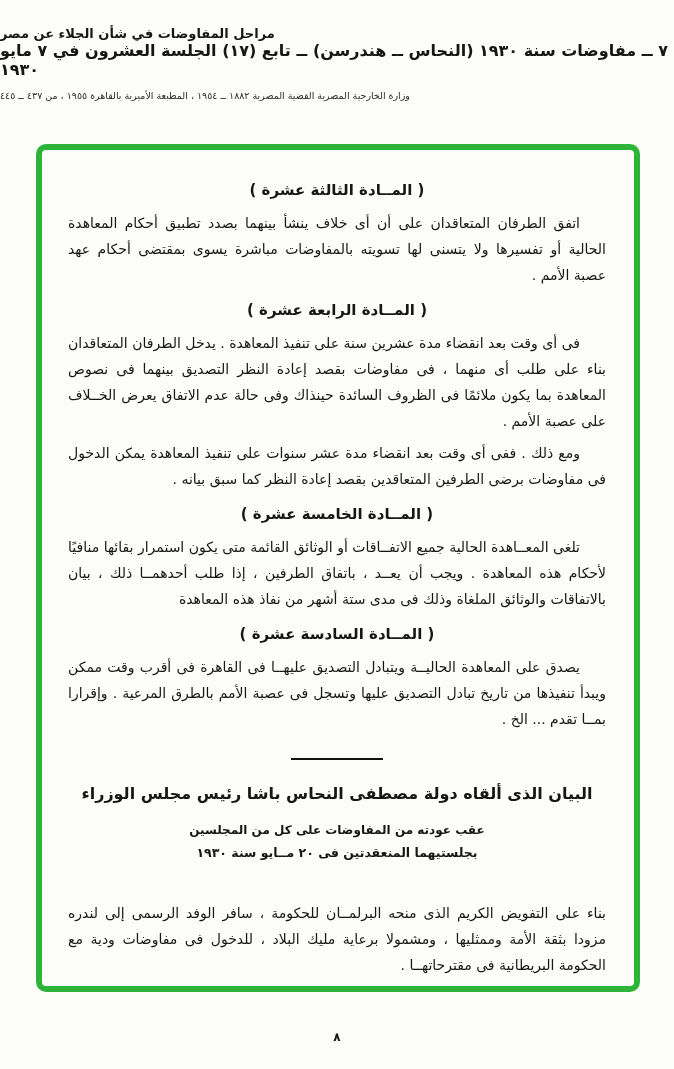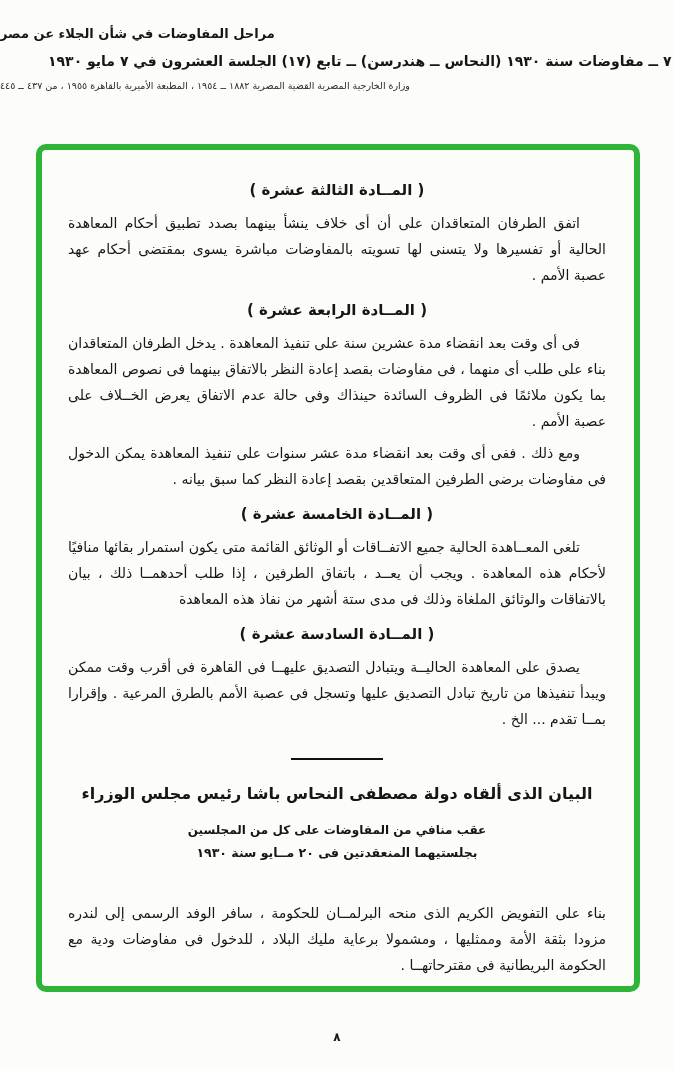--- a/index.html
+++ b/index.html
@@ -20,24 +20,22 @@
   .page-header {
     text-align: left;
     padding-top: 26px;
   }
   .header-line1 {
     font-size: 13px;
     font-weight: bold;
     letter-spacing: 0.5px;
   }
   .header-line2 {
-    font-size: 14px;
+    font-size: 16px;
     font-weight: bold;
-    margin-top: 12px;
-    padding-left: 48px;
   }
   .header-line3 {
     font-size: 9.5px;
     margin-top: 11px;
     color: #2a2a2a;
   }
   .content-frame {
     position: absolute;
     left: 36px;
     top: 144px;
@@ -112,33 +110,33 @@
     <div class="header-line2">٧ ــ مفاوضات سنة ١٩٣٠ (النحاس ــ هندرسن) ــ تابع (١٧) الجلسة العشرون في ٧ مايو ١٩٣٠</div>
     <div class="header-line3">وزارة الخارجية المصرية القضية المصرية ١٨٨٢ ــ ١٩٥٤ ، المطبعة الأميرية بالقاهرة ١٩٥٥ ، من ٤٣٧ ــ ٤٤٥</div>
   </div>
 
   <div class="content-frame">
 
     <div class="article-heading">( المــادة الثالثة عشرة )</div>
     <div class="article-paragraph">اتفق الطرفان المتعاقدان على أن أى خلاف ينشأ بينهما بصدد تطبيق أحكام المعاهدة الحالية أو تفسيرها ولا يتسنى لها تسويته بالمفاوضات مباشرة يسوى بمقتضى أحكام عهد عصبة الأمم .</div>
 
     <div class="article-heading">( المــادة الرابعة عشرة )</div>
-    <div class="article-paragraph">فى أى وقت بعد انقضاء مدة عشرين سنة على تنفيذ المعاهدة . يدخل الطرفان المتعاقدان بناء على طلب أى منهما ، فى مفاوضات بقصد إعادة النظر بالاتفاق بينهما فى نصوص المعاهدة بما يكون ملائمًا فى الظروف السائدة حينذاك وفى حالة عدم الاتفاق يعرض الخــلاف على عصبة الأمم .</div>
+    <div class="article-paragraph">فى أى وقت بعد انقضاء مدة عشرين سنة على تنفيذ المعاهدة . يدخل الطرفان المتعاقدان بناء على طلب أى منهما ، فى مفاوضات بقصد إعادة النظر التصديق بينهما فى نصوص المعاهدة بما يكون ملائمًا فى الظروف السائدة حينذاك وفى حالة عدم الاتفاق يعرض الخــلاف على عصبة الأمم .</div>
     <div class="article-paragraph">ومع ذلك . ففى أى وقت بعد انقضاء مدة عشر سنوات على تنفيذ المعاهدة يمكن الدخول فى مفاوضات برضى الطرفين المتعاقدين بقصد إعادة النظر كما سبق بيانه .</div>
 
     <div class="article-heading">( المــادة الخامسة عشرة )</div>
     <div class="article-paragraph">تلغى المعــاهدة الحالية جميع الاتفــاقات أو الوثائق القائمة متى يكون استمرار بقائها منافيًا لأحكام هذه المعاهدة . ويجب أن يعــد ، باتفاق الطرفين ، إذا طلب أحدهمــا ذلك ، بيان بالاتفاقات والوثائق الملغاة وذلك فى مدى ستة أشهر من نفاذ هذه المعاهدة</div>
 
     <div class="article-heading">( المــادة السادسة عشرة )</div>
     <div class="article-paragraph">يصدق على المعاهدة الحاليــة ويتبادل التصديق عليهــا فى القاهرة فى أقرب وقت ممكن ويبدأ تنفيذها من تاريخ تبادل التصديق عليها وتسجل فى عصبة الأمم بالطرق المرعية . وإقرارا بمــا تقدم ... الخ .</div>
 
     <hr class="section-divider">
 
     <div class="statement-title">البيان الذى ألقاه دولة مصطفى النحاس باشا رئيس مجلس الوزراء</div>
-    <div class="statement-subtitle1">عقب منافي من المفاوضات على كل من المجلسين</div>
+    <div class="statement-subtitle1">عقب عودته من المفاوضات على كل من المجلسين</div>
     <div class="statement-subtitle2">بجلستيهما المنعقدتين فى ٢٠ مــايو سنة ١٩٣٠</div>
     <div class="statement-paragraph">بناء على التفويض الكريم الذى منحه البرلمــان للحكومة ، سافر الوفد الرسمى إلى لندره مزودا بثقة الأمة وممثليها ، ومشمولا برعاية مليك البلاد ، للدخول فى مفاوضات ودية مع الحكومة البريطانية فى مقترحاتهــا .</div>
 
   </div>
 
   <div class="page-footer">٨</div>
 
 </div>
 
 </body></html>

